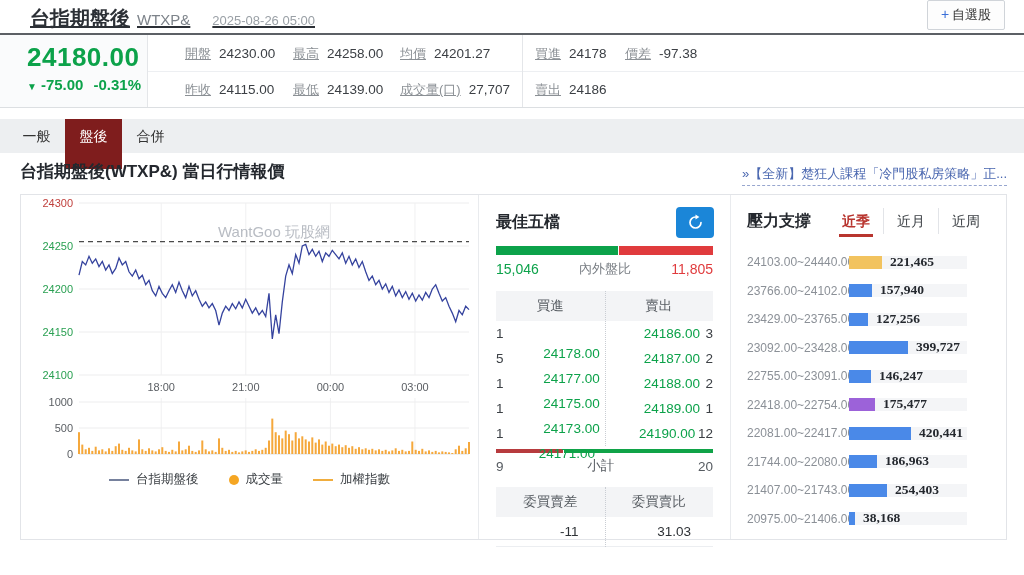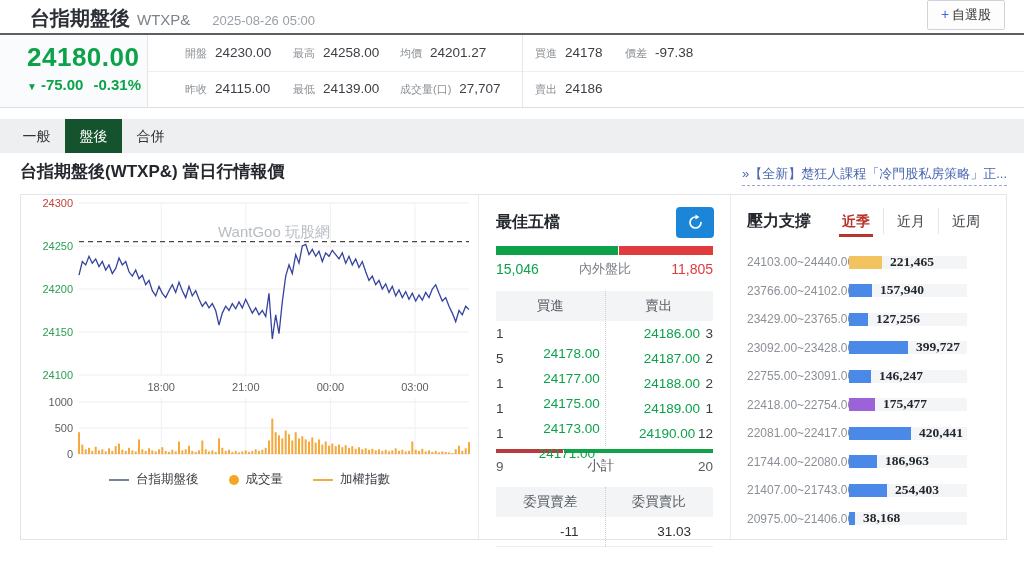--- a/index.html
+++ b/index.html
@@ -1,49 +1,49 @@
 <!DOCTYPE html>
 <html><head>
 <meta charset="utf-8">
 <style>
   * { margin:0; padding:0; box-sizing:border-box; }
   html,body { width:1024px; height:575px; background:#fff;
     font-family:"Liberation Sans","DejaVu Sans",sans-serif; color:#333; overflow:hidden; }
   .page { position:relative; width:1024px; height:575px; }
 
   
-  .hd-title { position:absolute; left:30px; top:5px; font-size:20px; font-weight:bold; color:#2c3036; white-space:nowrap; }
+  .hd-title { position:absolute; left:30px; top:5px; font-size:20px; font-weight:bold; color:#2c3036; white-space:nowrap;text-decoration:underline; }
   .hd-title .sym { font-size:15px; color:#7d838a; font-weight:normal; margin-left:7px; }
   .hd-title .dt  { font-size:13px; color:#9aa0a6; font-weight:normal; margin-left:22px; }
   .watch-btn { position:absolute; right:19px; top:0; width:78px; height:30px; background:#fdfdfd;
     border:1px solid #d0d4d9; border-radius:2px; font-size:13px; color:#333; cursor:pointer;
     font-family:inherit; }
   .watch-btn .plus { color:#3a6fd8; margin-right:3px; font-size:14px; }
   .top-bar { position:absolute; left:0; right:0; top:33px; height:2px; background:#5c6065; }
 
   
   .summary { position:absolute; left:0; right:0; top:35px; height:73px; border-bottom:1px solid #dcdfe2; }
   .price-box { position:absolute; left:0; top:0; bottom:0; width:148px; background:#fafbfc;
     border-right:1px solid #e4e6e9; padding:7px 0 0 27px; }
   .big-price { font-size:26px; font-weight:bold; color:#0ca24a; letter-spacing:.5px; }
   .change-line { font-size:15px; font-weight:bold; color:#0ca24a; margin-top:3px; }
   .change-line .arr { font-size:10px; margin-right:4px; }
   .change-line .pct { margin-left:10px; }
   .stats { position:absolute; left:148px; right:0; top:0; bottom:0; }
   .stats .rowsep { position:absolute; left:0; right:0; top:36px; height:1px; background:#edeff2; }
   .stats .vsep { position:absolute; left:374px; top:0; bottom:0; width:1px; background:#e4e6e9; }
   .stat { position:absolute; font-size:13.5px; white-space:nowrap; }
-  .stat .lb { color:#8b9095; font-size:11px; margin-right:8px; }
+  .stat .lb { color:#8b9095; font-size:13px; margin-right:8px;text-decoration:underline; }
   .stat .vl { color:#3c4045; }
 
   
   .tabbar { position:absolute; left:0; right:0; top:119px; height:34px; background:#edeff1; padding-left:8px; }
-  .tab { display:inline-block; width:57px; height:34px; line-height:34px; text-align:center;
+  .tab { display:inline-block; width:57px; height:50px; line-height:34px; text-align:center;
     font-size:14px; color:#333; cursor:pointer; vertical-align:top; }
-  .tab.active { background:#14532d; color:#fff; }
+  .tab.active { background:#7f1d1d; color:#fff; }
 
   
   .section-row { position:absolute; left:20px; right:17px; top:160px; height:30px; }
   .section-row h2 { font-size:17px; font-weight:bold; color:#24282e; display:inline-block; }
   .promo { position:absolute; right:0; top:5px; font-size:13px; color:#4a67b0; cursor:pointer;
     border-bottom:1px dashed #97a6cf; padding-bottom:2px; text-decoration:none; }
 
   
   .main { position:absolute; left:20px; top:194px; width:987px; height:346px;
     border:1px solid #e2e4e8; background:#fff; display:flex; }

